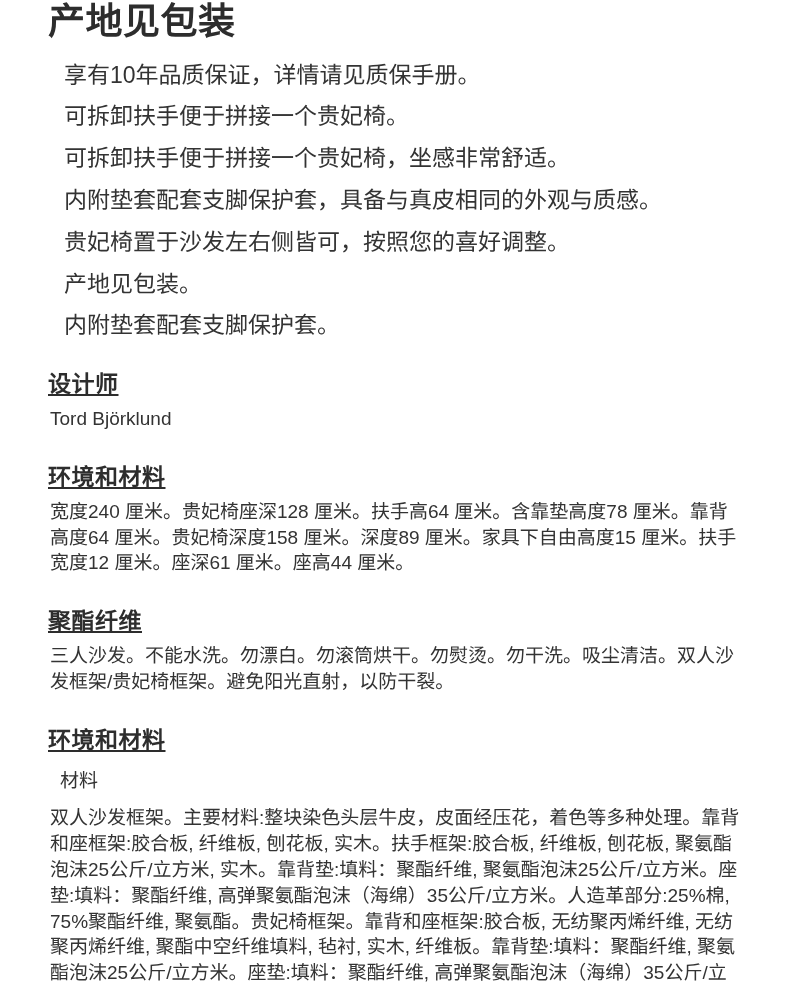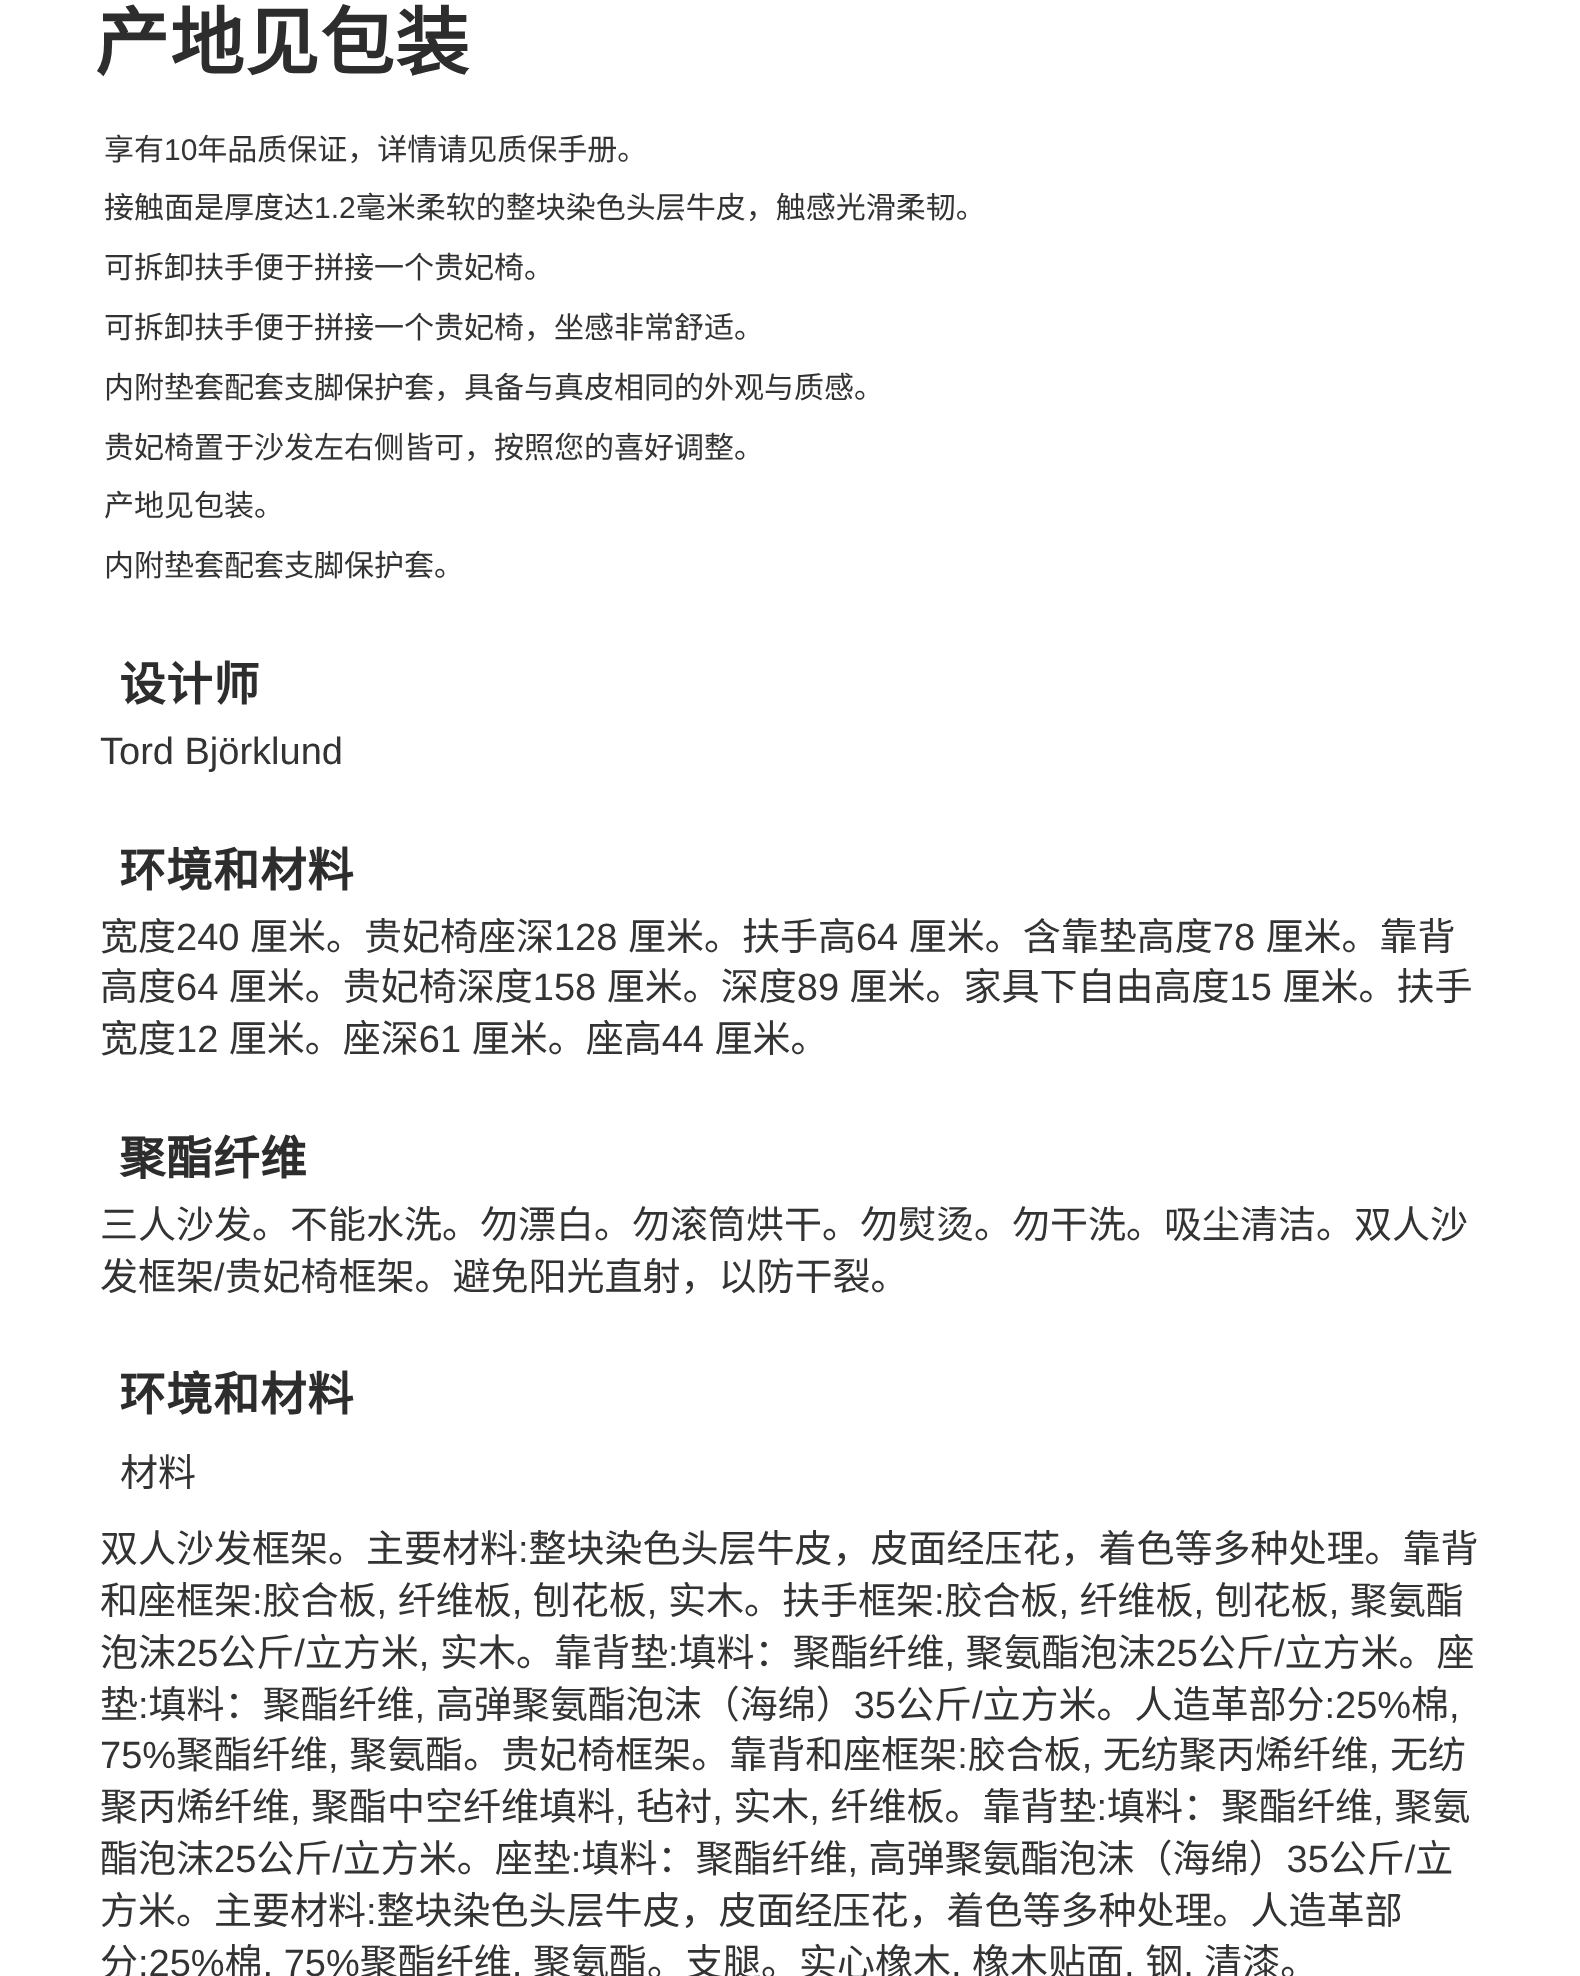--- a/index.html
+++ b/index.html
@@ -24,53 +24,53 @@
     color: #2d2d2d;
     line-height: 1.18;
     margin: 0 0 19px 0;
     letter-spacing: 0.5px;
   }
   .section-heading {
     font-size: 23px;
     font-weight: 700;
     color: #2d2d2d;
     line-height: 1.3;
-    margin: 31px 0 6px 12px;
+    margin: 31px 0 6px 0;
     letter-spacing: 0.5px;
+    text-decoration: underline;
   }
   .body-text {
     font-size: 19px;
     line-height: 25.8px;
     color: #333333;
     margin: 2px;
     word-break: break-word;
   }
   .desc-line {
-    font-size: 15px;
+    font-size: 23px;
     line-height: 25.8px;
     color: #333333;
-    margin: 4px;
+    margin: 16px;
   }
   .materials-label {
     font-size: 19px;
     line-height: 25.8px;
     color: #333333;
     margin: 12px;
   }
 </style>
 </head>
 <body>
 
 <div class="content">
 
   <h1 class="page-title">产地见包装</h1>
 
   <section>
     <p class="desc-line">享有10年品质保证，详情请见质保手册。</p>
-    <p class="desc-line">接触面是厚度达1.2毫米柔软的整块染色头层牛皮，触感光滑柔韧。</p>
     <p class="desc-line">可拆卸扶手便于拼接一个贵妃椅。</p>
     <p class="desc-line">可拆卸扶手便于拼接一个贵妃椅，坐感非常舒适。</p>
     <p class="desc-line">内附垫套配套支脚保护套，具备与真皮相同的外观与质感。</p>
     <p class="desc-line">贵妃椅置于沙发左右侧皆可，按照您的喜好调整。</p>
     <p class="desc-line">产地见包装。</p>
     <p class="desc-line">内附垫套配套支脚保护套。</p>
   </section>
 
   <section>
     <h2 class="section-heading">设计师</h2>

